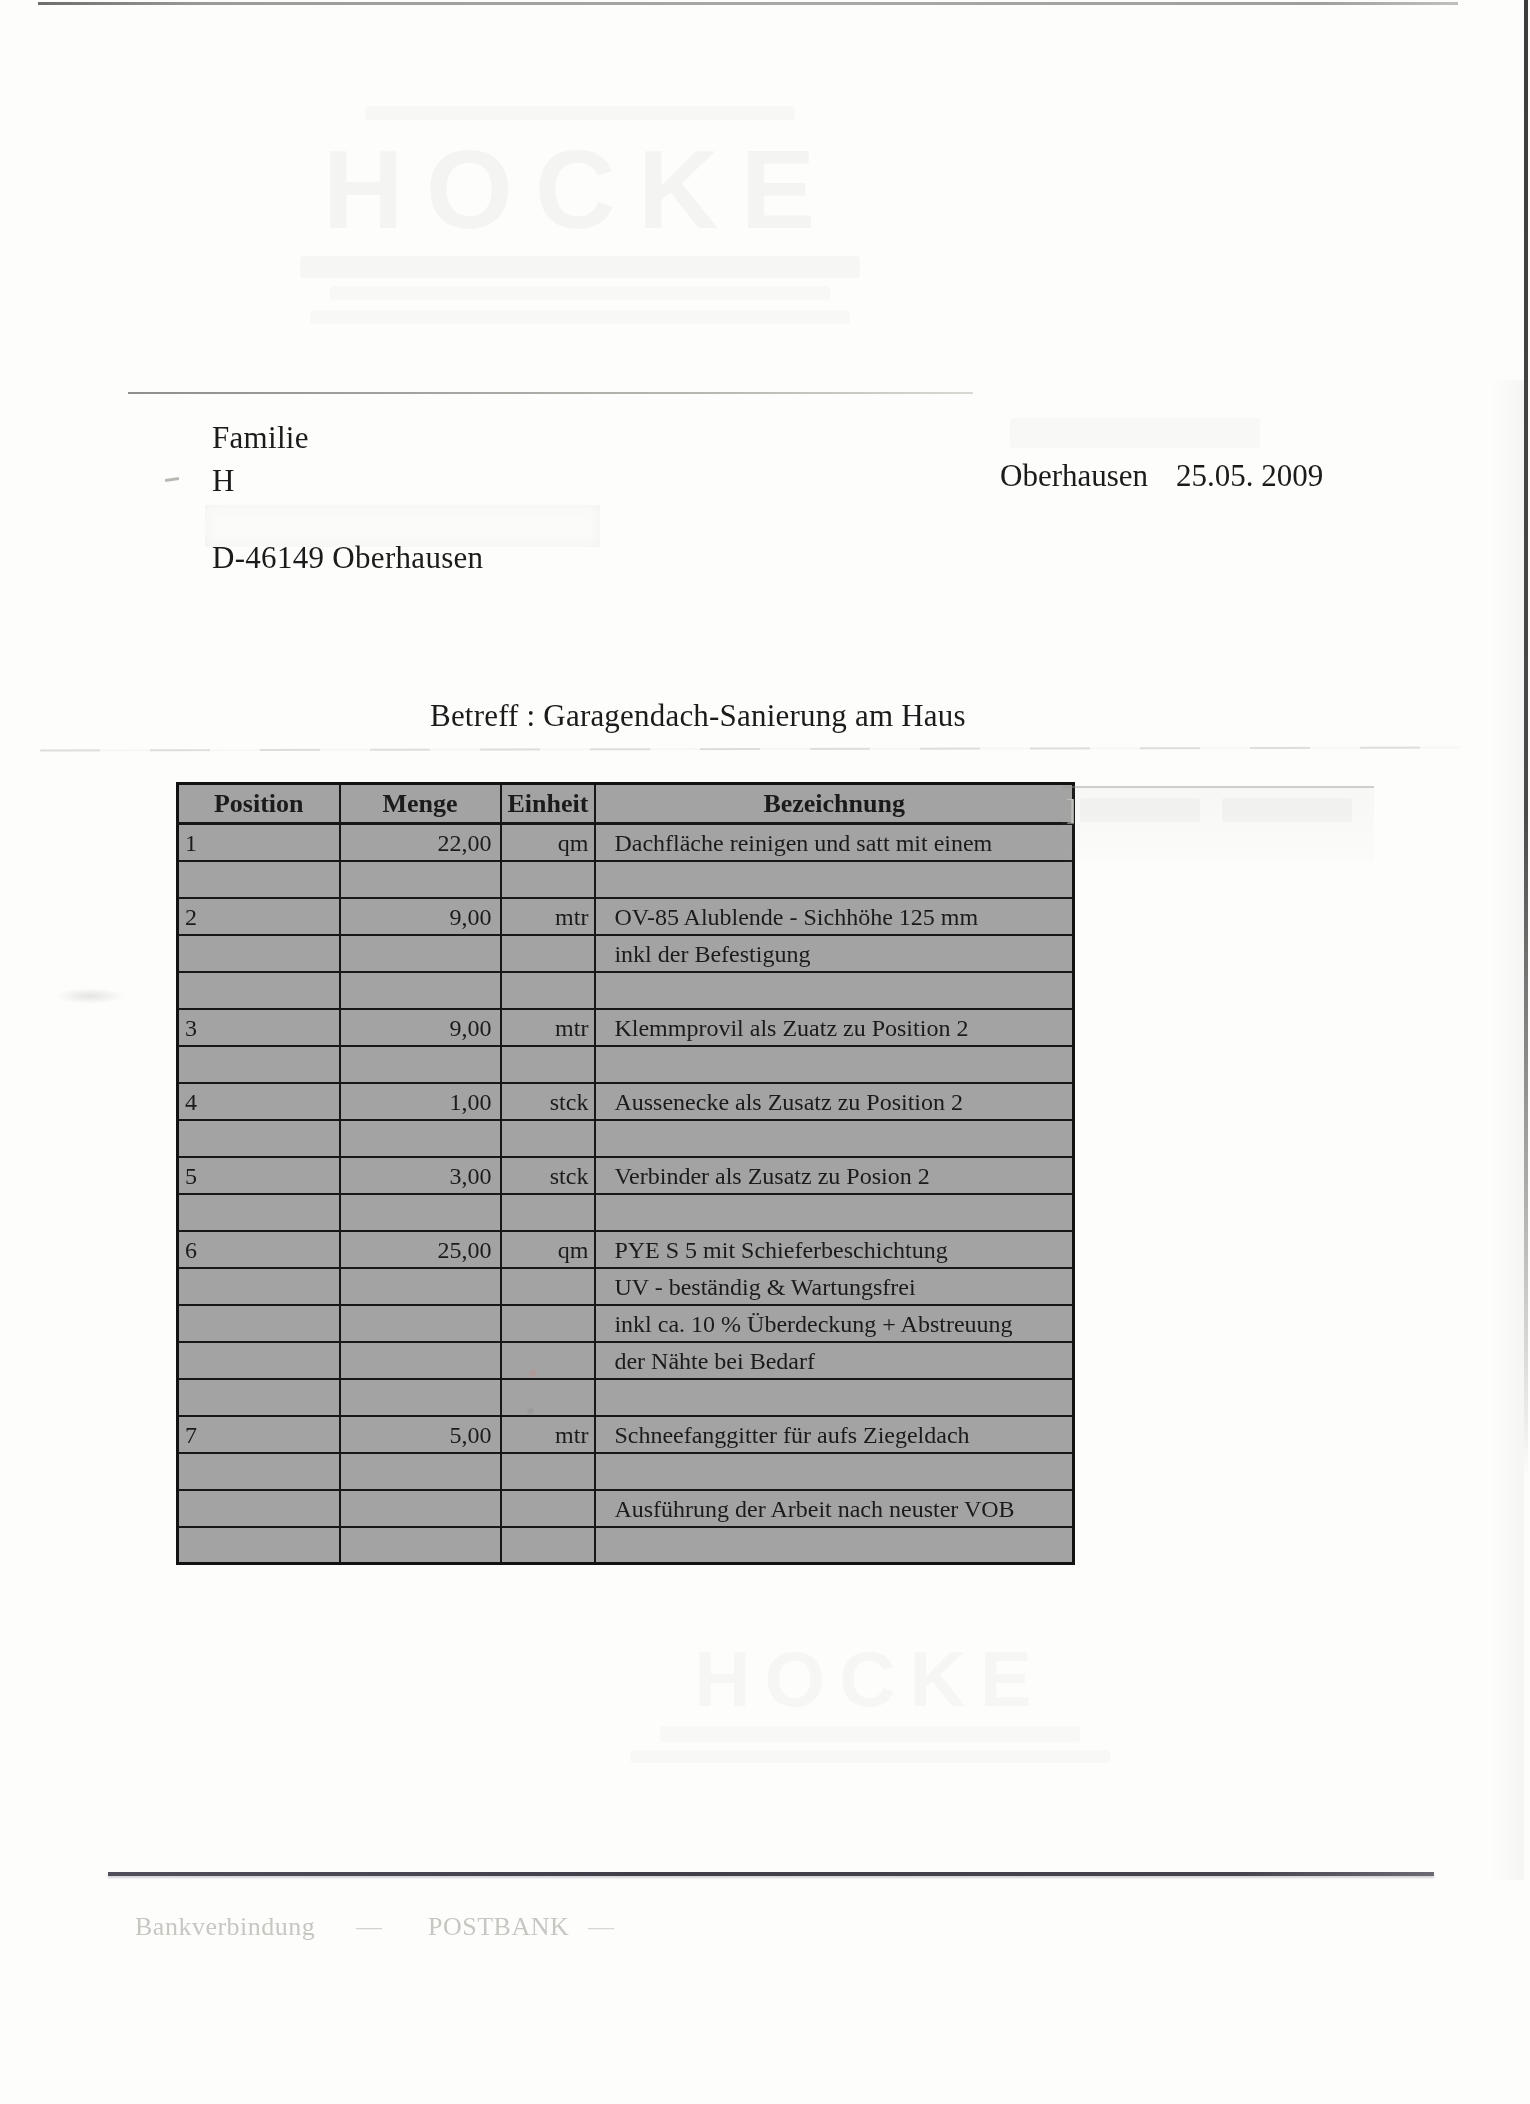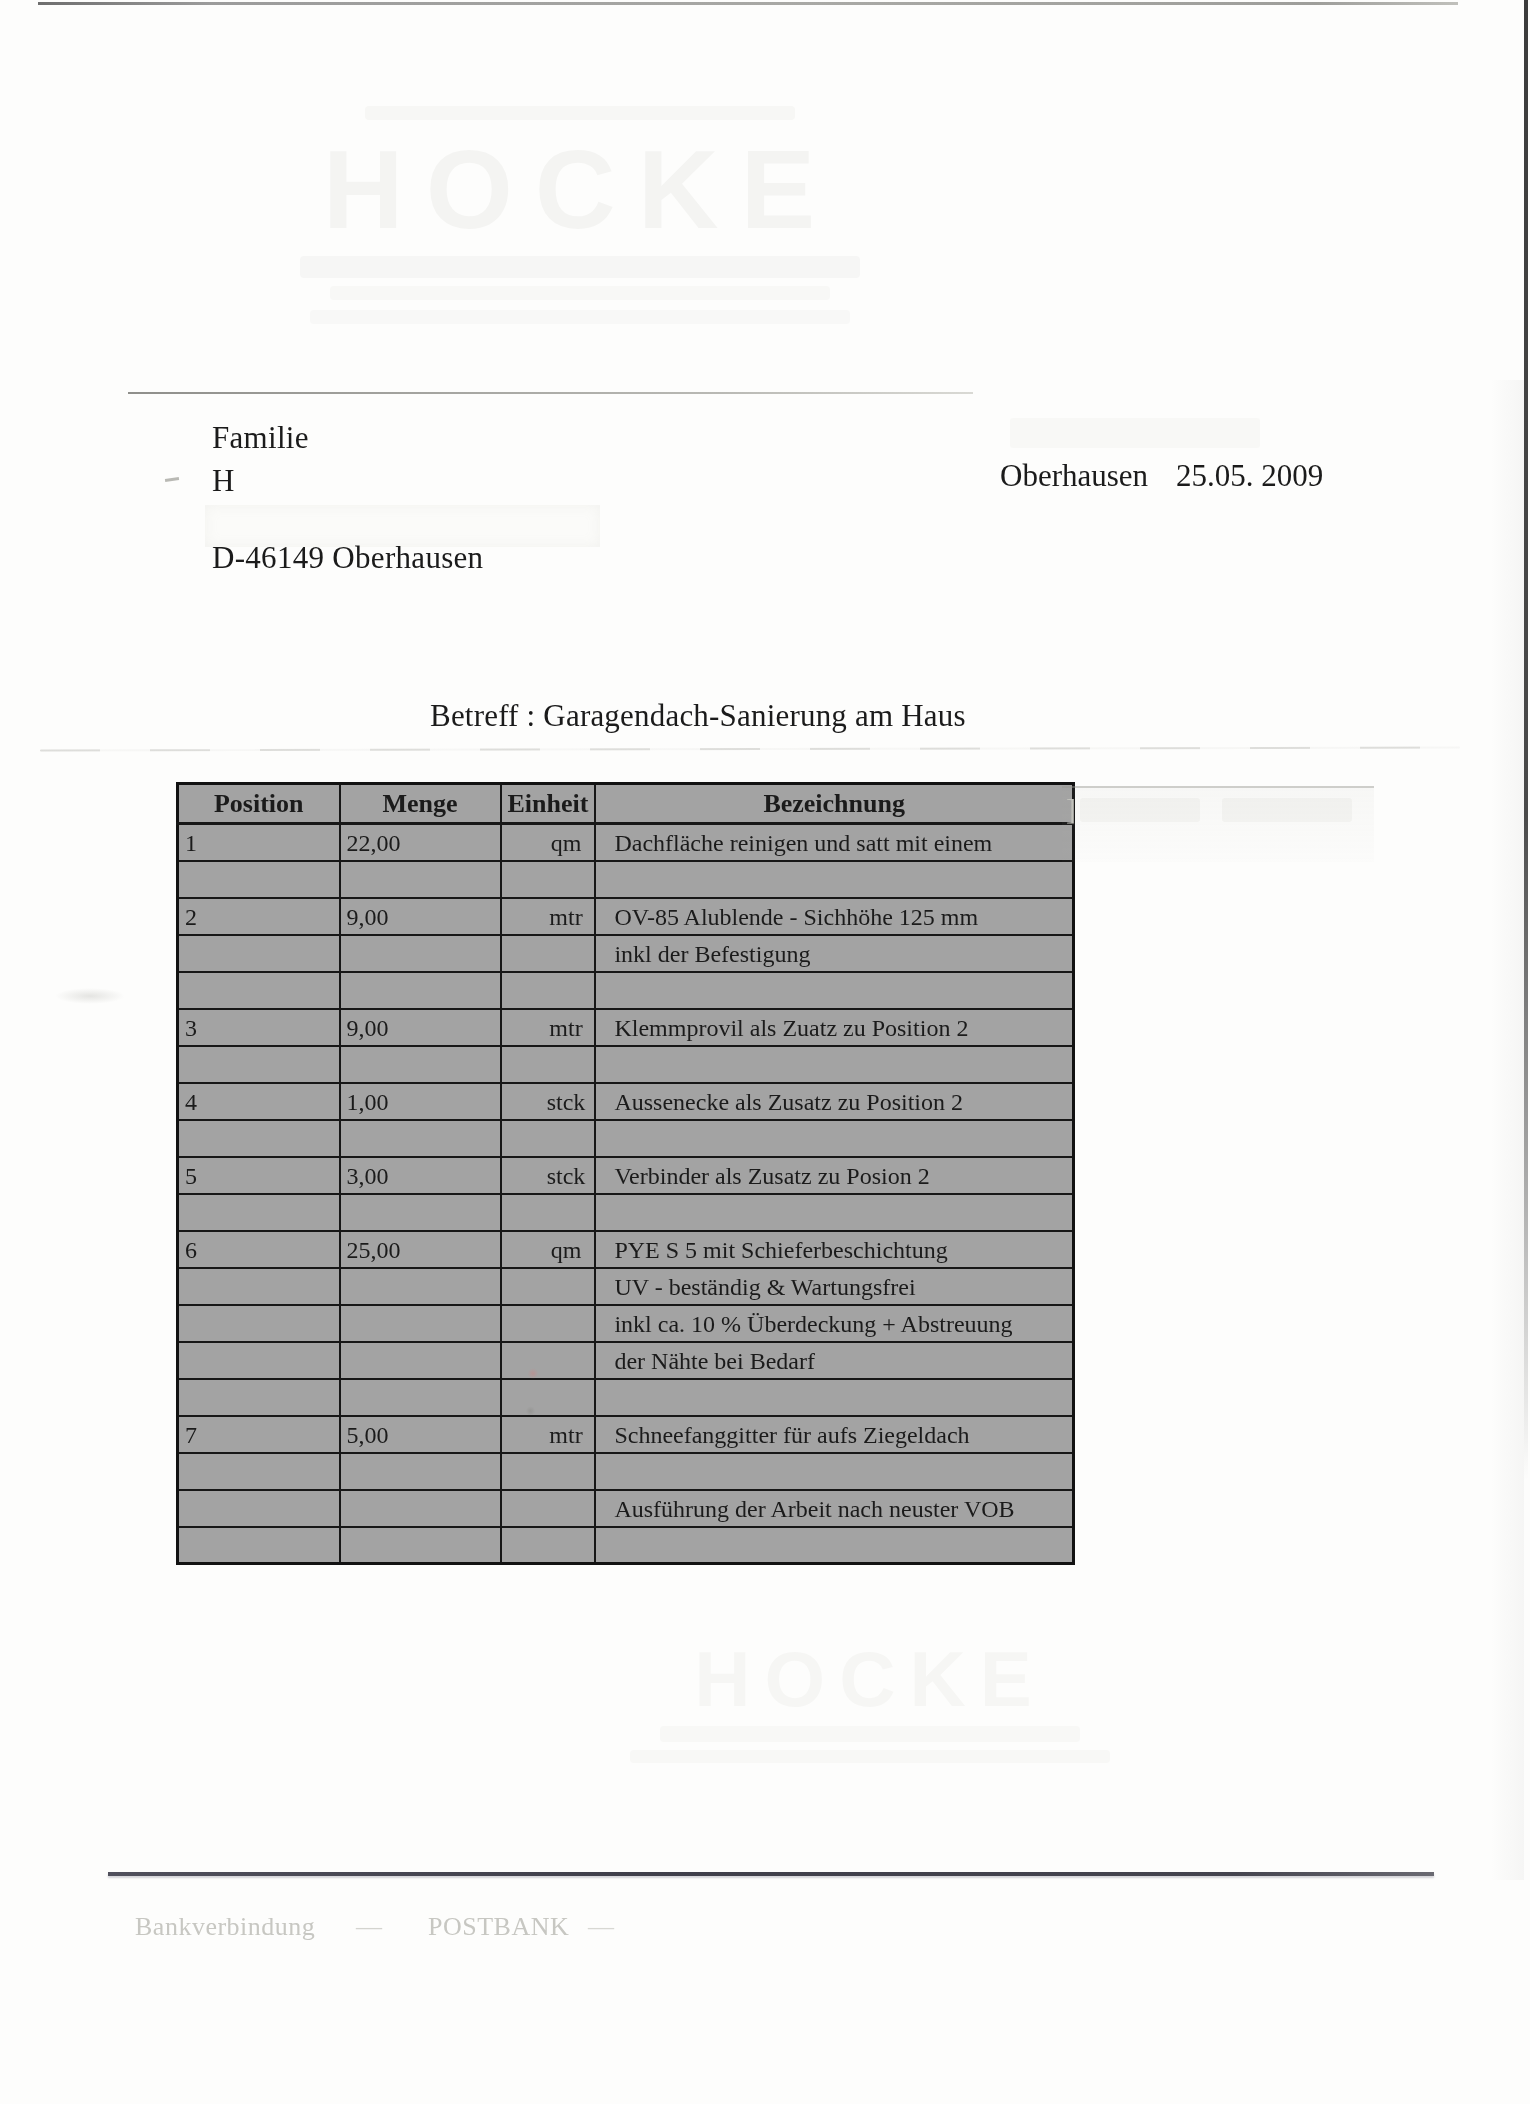--- a/index.html
+++ b/index.html
@@ -101,22 +101,22 @@
   .items-table th {
     height: 40px; font-size: 26px; font-weight: bold; text-align: center;
     border-bottom-width: 3px;
   }
   .items-table { border: 3px solid #121212; }
   .items-table col.col-pos { width: 162px; }
   .items-table col.col-menge { width: 161px; }
   .items-table col.col-einheit { width: 85px; }
   .items-table col.col-bez { width: 478px; }
   .items-table td.c0 { text-align: left; }
-  .items-table td.c1 { text-align: left; padding-right: 8px; }
-  .items-table td.c2 { text-align: center; padding-left: 42px; }
+  .items-table td.c1 { text-align: right; padding-right: 8px; }
+  .items-table td.c2 { text-align: right; padding-left: 42px; }
   .items-table td.c3 { text-align: left; padding-left: 18px; }
   .items-table tbody tr:last-child td { border-bottom: 2px solid #b9b9b2; }
 
   
   .bracket-artifact { position: absolute; left: 1066px; top: 792px; font-size: 30px; color: #c3c3bd; }
   .table-ghost-right {
     position: absolute; left: 1062px; top: 786px; width: 312px; height: 76px;
     border-top: 2px solid rgba(150,150,145,.45);
     background: linear-gradient(180deg, rgba(170,170,163,.07), rgba(170,170,163,.02));
   }

